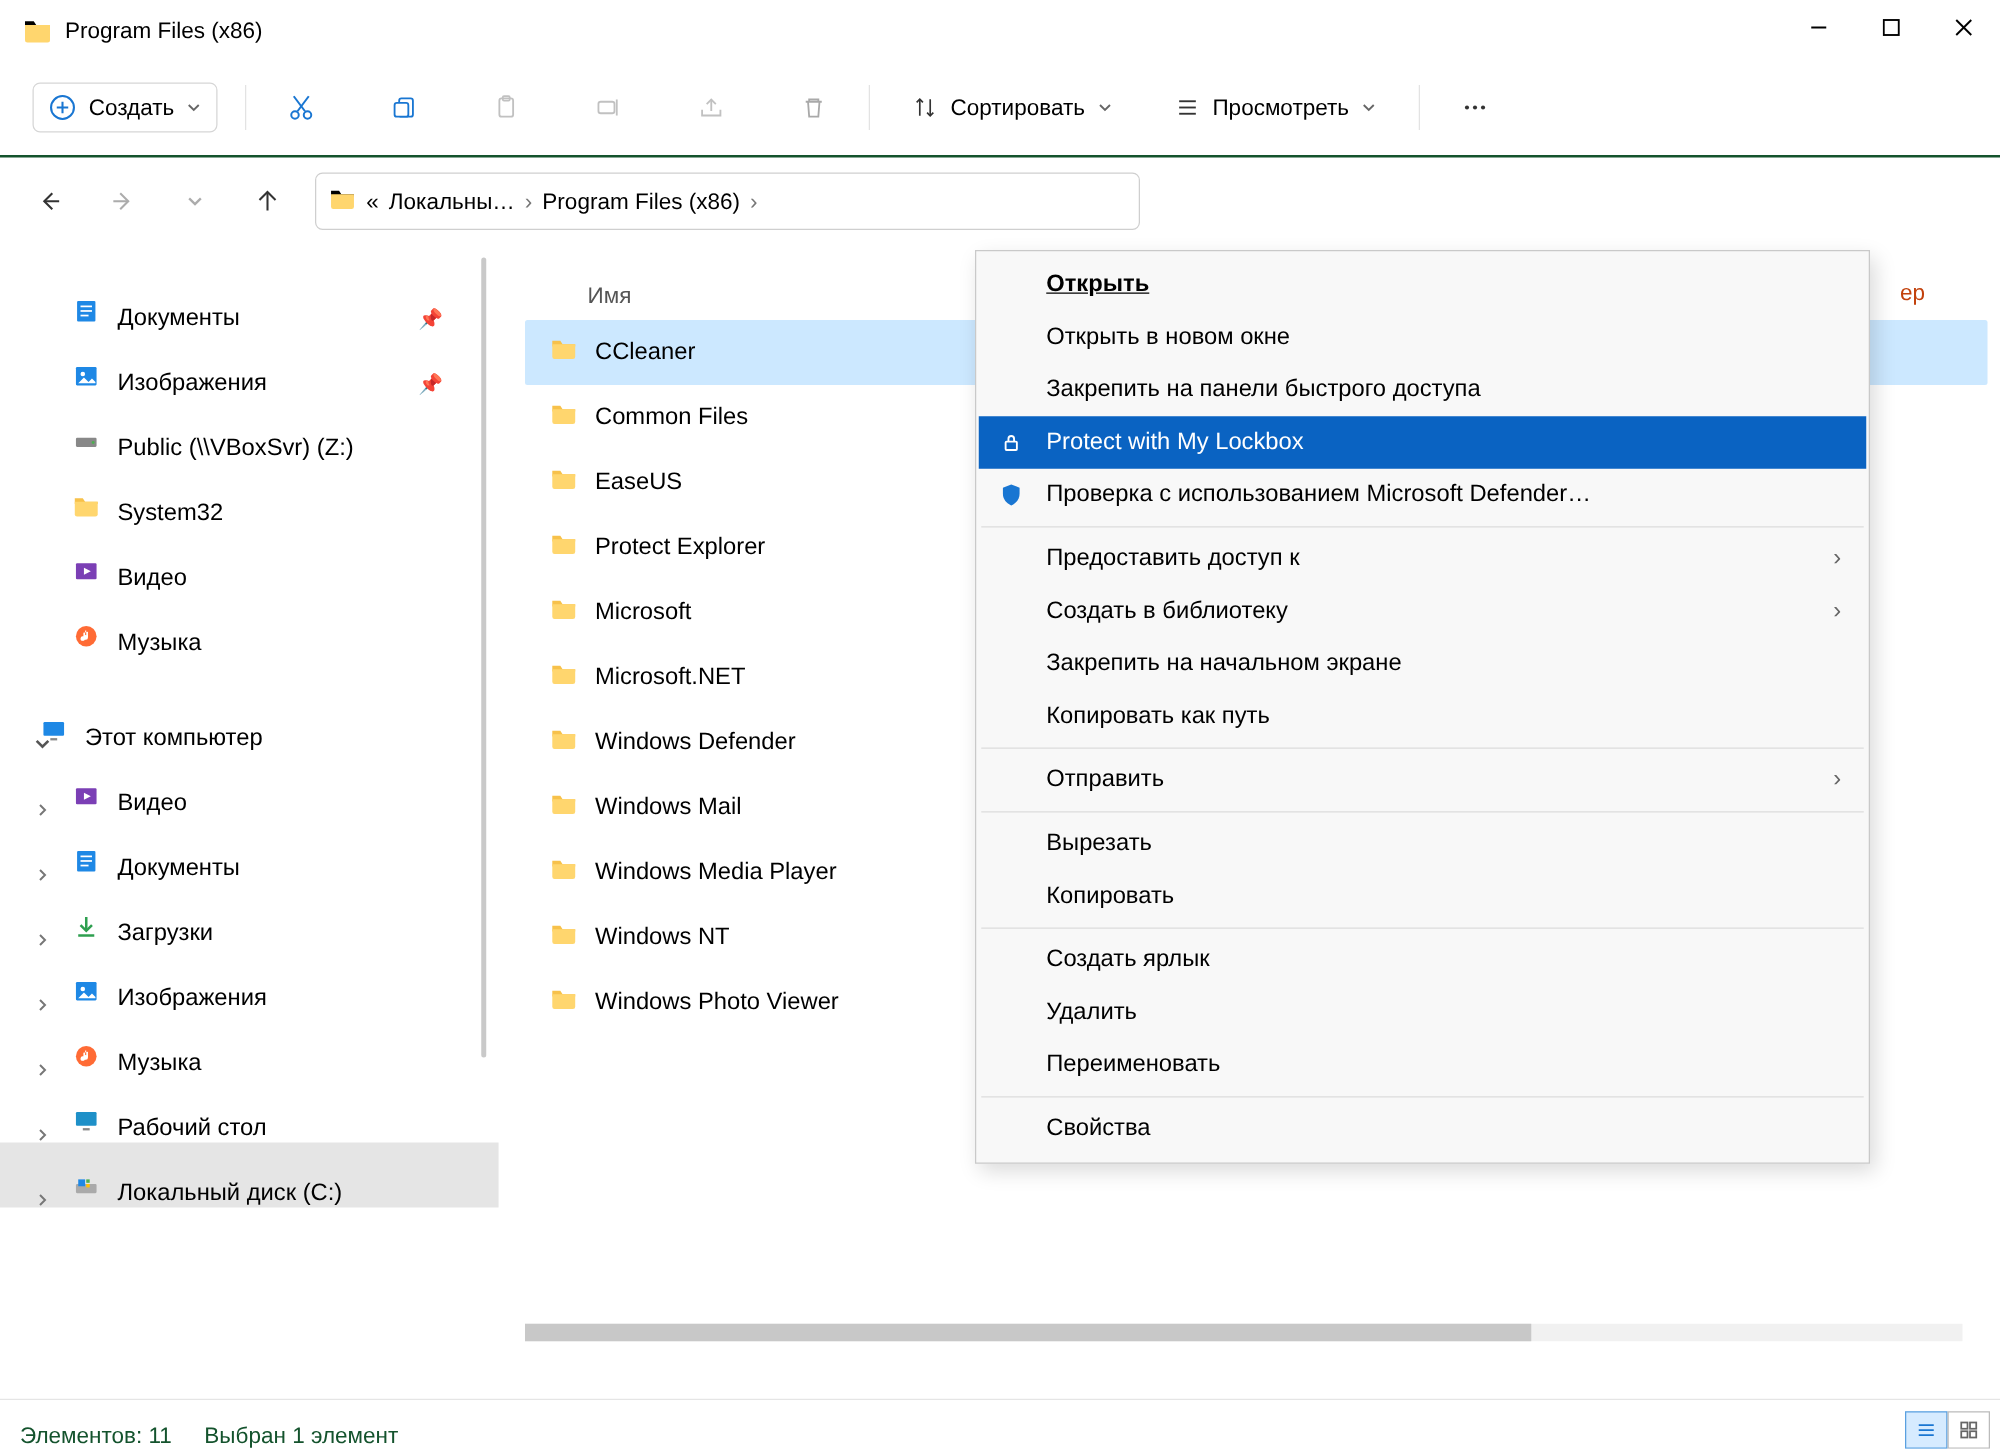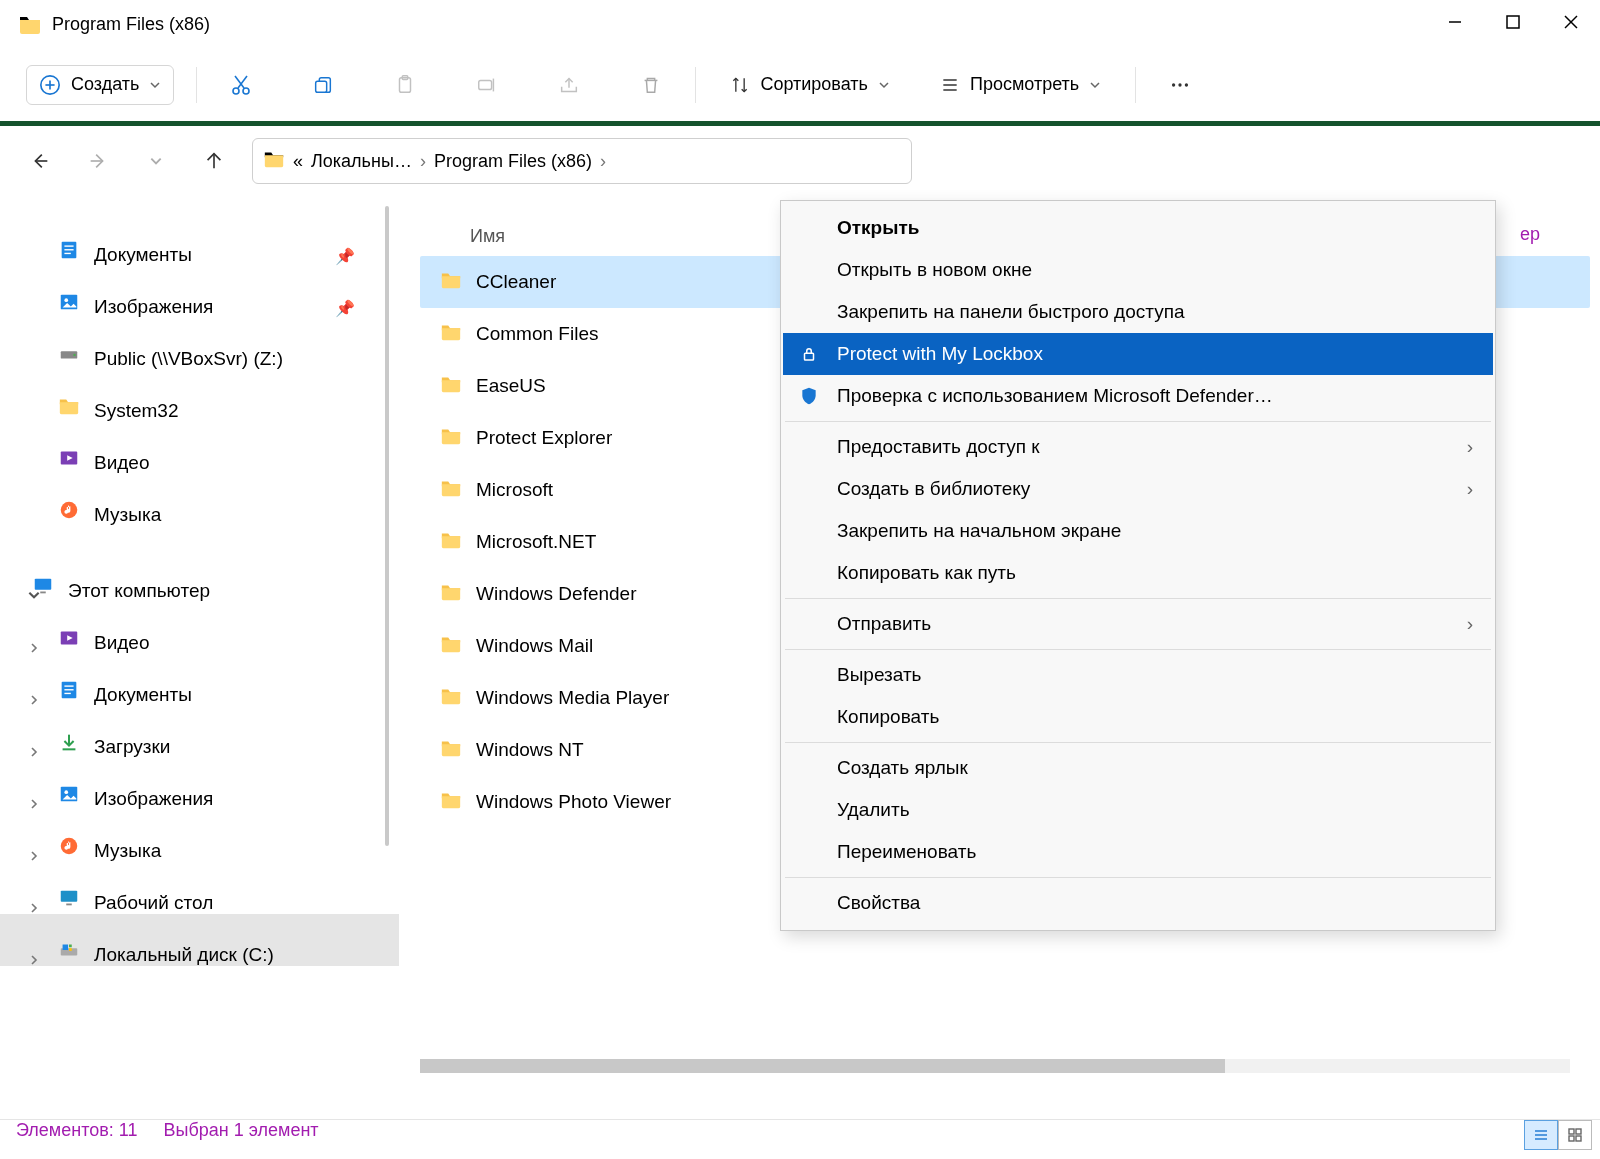--- a/index.html
+++ b/index.html
@@ -6,21 +6,21 @@
   body { width: 1600px; height: 1159px; background: #fff; overflow: hidden; position: relative; font-size: 18px; color: #000; }
 
   
   .titlebar { height: 48px; display: flex; align-items: center; padding-left: 18px; }
   .titlebar .folder-ico { width: 24px; height: 24px; margin-right: 10px; }
   .titlebar .title { font-size: 18px; }
   .win-controls { position: absolute; right: 0; top: 0; display: flex; }
   .win-btn { width: 58px; height: 44px; display: flex; align-items: center; justify-content: center; }
 
   
-  .toolbar { height: 78px; border-bottom: 5px solid #14532d; display: flex; align-items: center; padding: 0 26px; gap: 8px; }
+  .toolbar { height: 78px; border-bottom: 2px solid #14532d; display: flex; align-items: center; padding: 0 26px; gap: 8px; }
   .btn { display: flex; align-items: center; gap: 10px; padding: 8px 12px; border-radius: 6px; font-size: 18px; }
   .btn svg, .ico svg { display: block; }
   .sep { width: 1px; height: 36px; background: #e3e3e3; margin: 0 14px; }
   .ico-btn { width: 44px; height: 44px; display: flex; align-items: center; justify-content: center; border-radius: 6px; }
 
   
   .navbar { height: 70px; display: flex; align-items: center; padding: 0 20px; gap: 18px; }
   .nav-arrow, .nav-chev { width: 40px; height: 40px; display:flex; align-items:center; justify-content:center; }
   .nav-arrow.disabled, .nav-chev.disabled { opacity: .4; }
   .addr { flex: 1; height: 46px; border: 1px solid #cfcfcf; border-radius: 6px; display: flex; align-items: center; padding: 0 10px; gap: 8px; max-width: 660px; }
@@ -36,27 +36,27 @@
   .sb-chevron { position: absolute; left: 24px; width: 20px; display:flex; justify-content:center; }
   .sb-item .pin { position: absolute; right: 44px; color: #999; font-size: 16px; }
   .sb-item.selected { background: #e5e5e5; }
   .sb-scroll { position: absolute; right: 10px; top: 0; bottom: 0; width: 4px; background: #c9c9c9; border-radius: 2px; }
 
   .content { flex: 1; position: relative; padding: 20px 10px 0 20px; }
   .col-header { display: flex; align-items: center; height: 40px; padding-left: 50px; font-size: 18px; color: #555; position: relative; }
   .col-header .sort-chev { position: absolute; left: 700px; top: 10px; }
   .file-row { display: flex; align-items: center; height: 52px; padding-left: 20px; gap: 14px; font-size: 19px; border-radius: 2px; }
   .file-row.selected { background: #cce8ff; }
-  .other-col { position:absolute; right: 60px; top: 28px; color:#a21caf; font-size:18px;text-align:right; }
+  .other-col { position:absolute; right: 60px; top: 28px; color:#c2410c; font-size:18px;text-align:right; }
 
   .hscroll { position:absolute; left:20px; right:30px; bottom:46px; height:14px; background:#f1f1f1; border-radius:0; }
   .hscroll .thumb { position:absolute; left:0; width:70%; top:0; bottom:0; background:#c8c8c8; }
 
   
-  .status { position: absolute; bottom: 0; left: 0; right: 0; height: 40px; border-top: 1px solid #e5e5e5; display: flex; align-items: flex-start; padding: 0 16px; font-size: 18px; color: #a21caf; gap: 26px; }
+  .status { position: absolute; bottom: 0; left: 0; right: 0; height: 40px; border-top: 1px solid #e5e5e5; display: flex; align-items: flex-end; padding: 0 16px; font-size: 18px; color: #14532d; gap: 26px; }
   .view-toggles { position: absolute; right: 8px; display: flex; }
   .vt { width: 34px; height: 30px; border: 1px solid #bbb; display:flex; align-items:center; justify-content:center; }
   .vt.active { background:#d6ebff; border-color:#5aa0e0; }
 
   
   .ctx { position: absolute; left: 780px; top: 200px; width: 716px; background: #f8f8f8; border: 1px solid #c9c9c9; box-shadow: 4px 6px 16px rgba(0,0,0,.15); padding: 6px 2px; z-index: 50; }
   .ctx-item { height: 42px; display: flex; align-items: center; padding: 0 18px 0 54px; font-size: 19px; position: relative; }
   .ctx-item.hl { background: #0a63c2; color: #fff; }
   .ctx-item .arrow { position: absolute; right: 20px; color: #666; }
   .ctx-sep { height: 1px; background: #dcdcdc; margin: 4px 2px; }
@@ -482,21 +482,21 @@
         </div>
       </div>
     <div class="hscroll">
         <div class="thumb"></div>
       </div>
   </div>
 </div>
 
 <div class="ctx" id="ctx">
     <div class="ctx-item">
-      <span style="font-weight:600;">Открыть</span>
+      <span style="font-weight:600;text-decoration:underline;">Открыть</span>
     </div>
     <div class="ctx-item">
       <span style="">Открыть в новом окне</span>
     </div>
     <div class="ctx-item">
       <span style="">Закрепить на панели быстрого доступа</span>
     </div>
     <div class="ctx-item hl">
       <span class="ctx-icon">
         <svg width="18" height="18" viewBox="0 0 24 24" fill="none" stroke="#fff" stroke-width="2">

